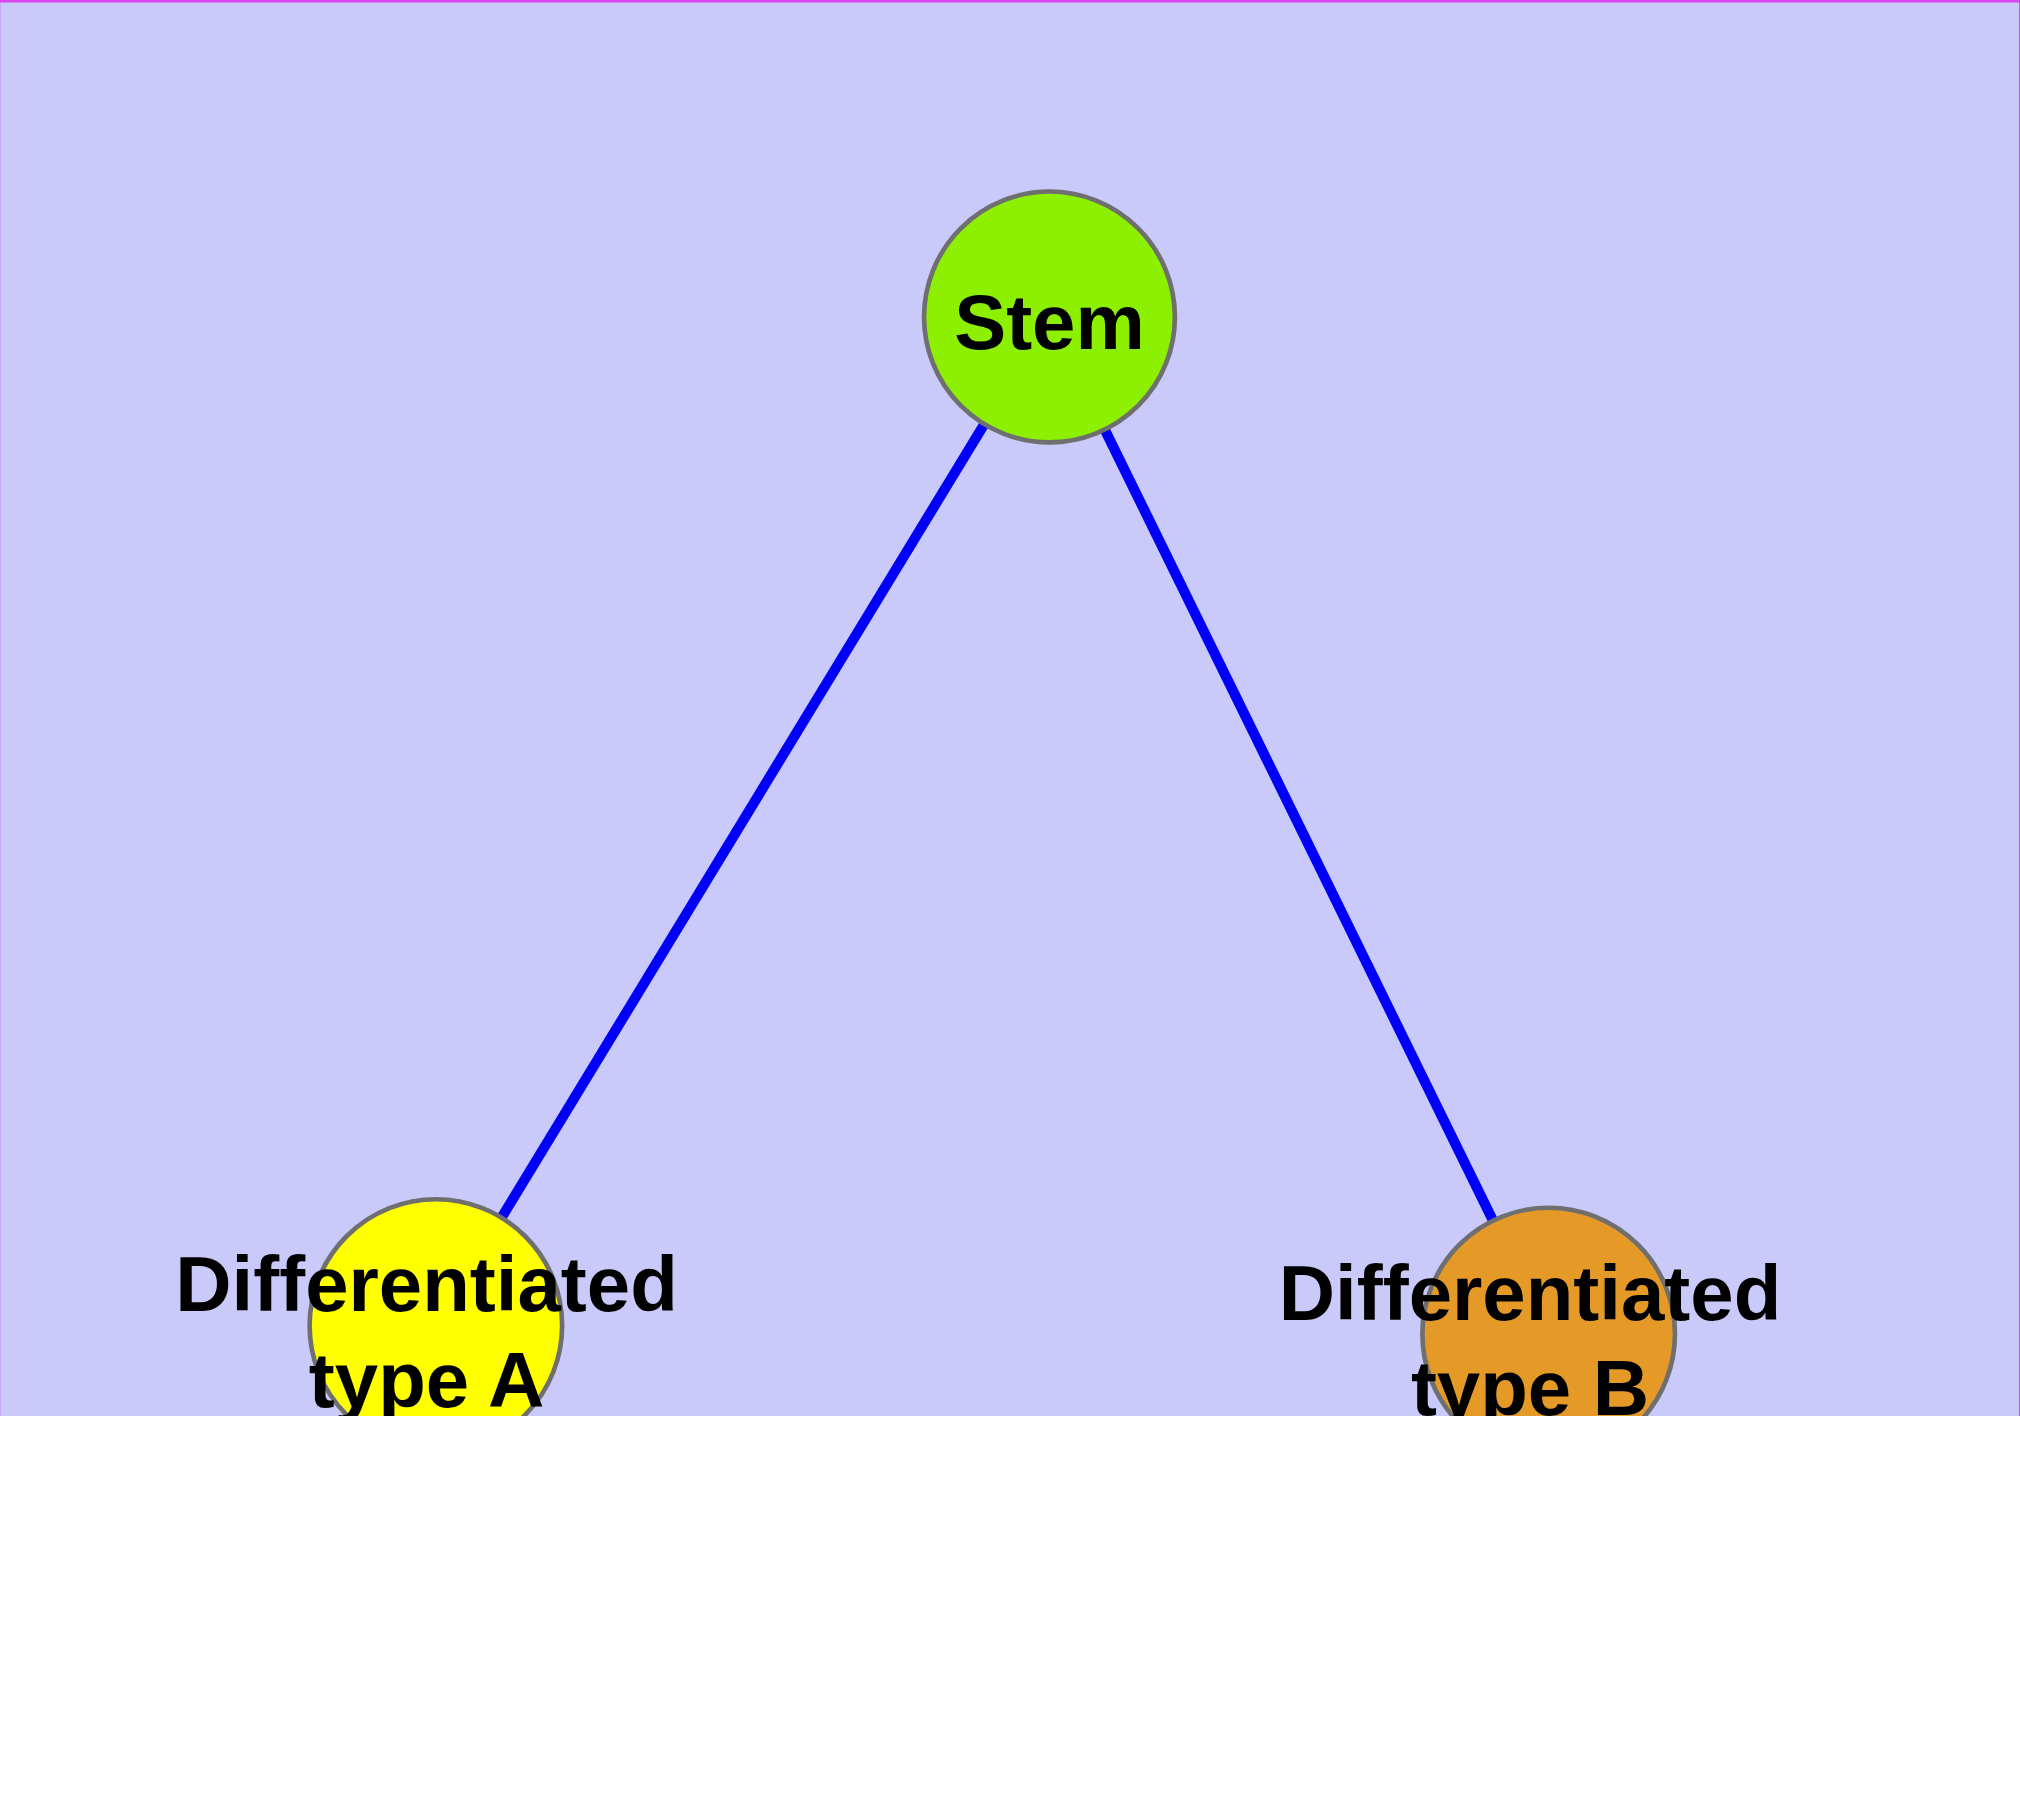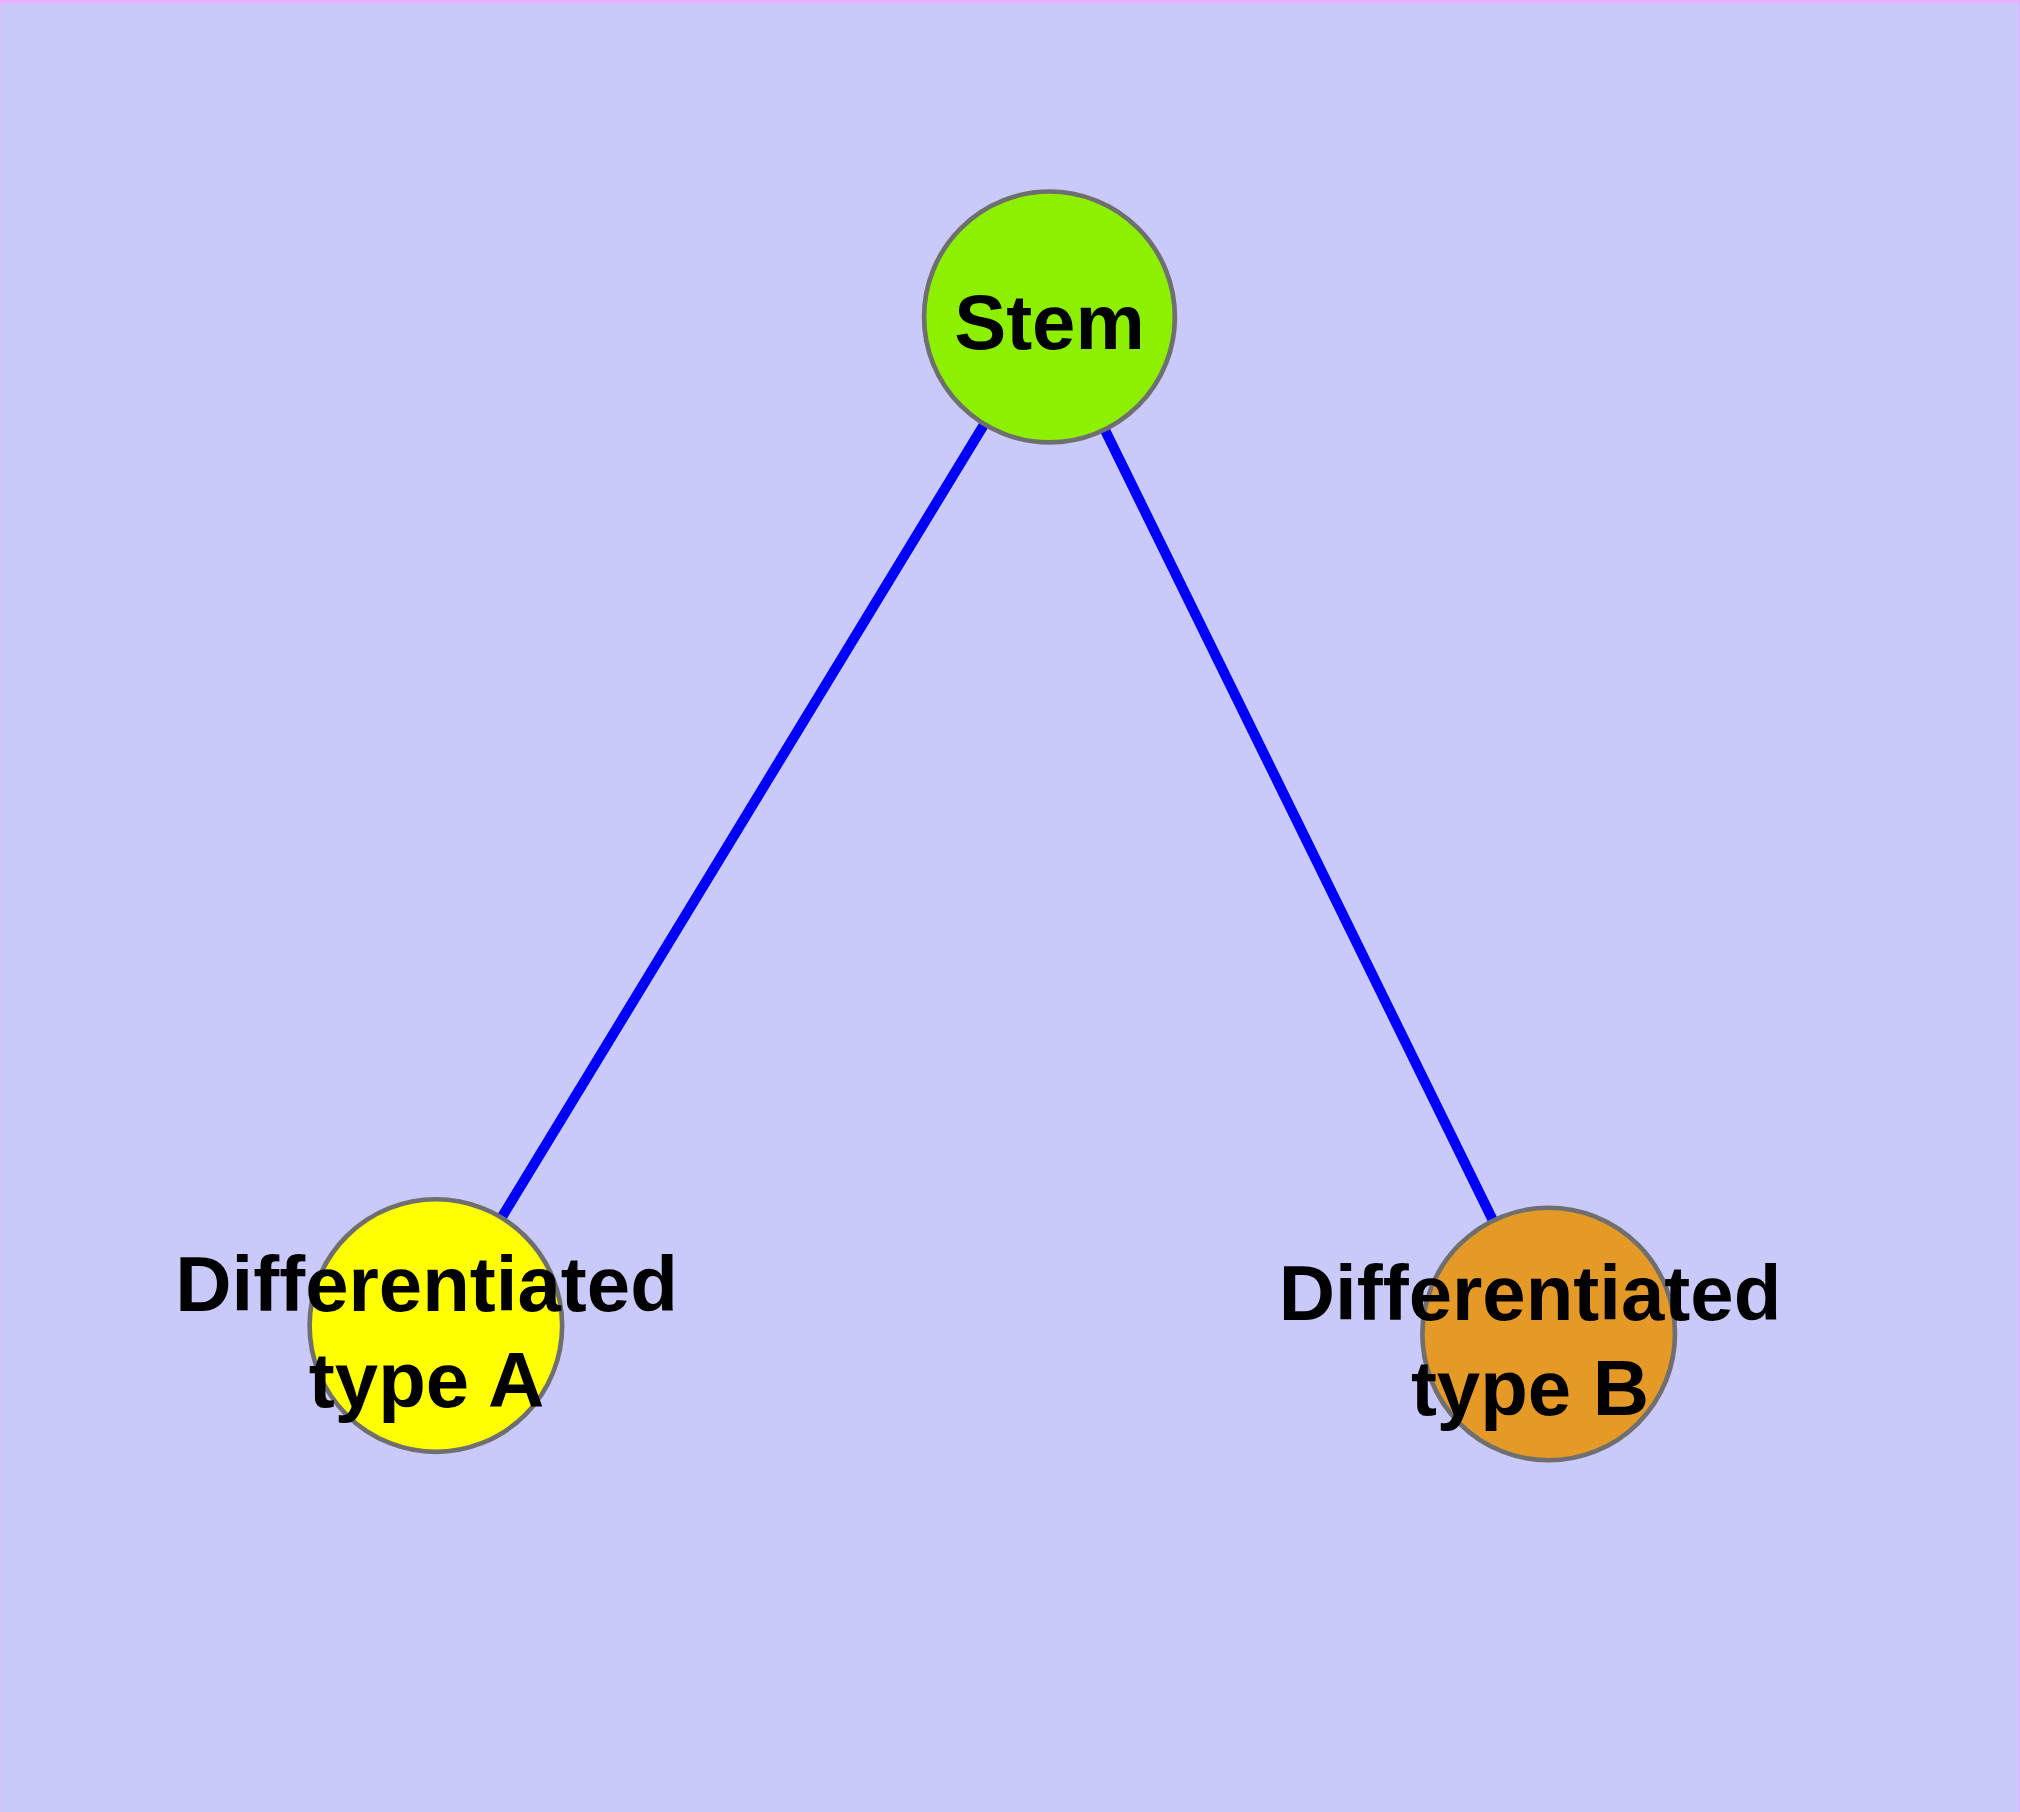--- a/index.html
+++ b/index.html
@@ -4,22 +4,22 @@
 <style>
   html, body {
     margin: 0;
     padding: 0;
     background: #ffffff;
     font-family: "Liberation Sans", sans-serif;
   }
   .canvas-wrap {
     position: relative;
     width: 2021px;
-    height: 1812px;
-    background: #f0abfc;
+    height: 1416px;
+    background: #d946ef;
     overflow: hidden;
   }
   svg {
     display: block;
   }
   .edge {
     fill: none;
     stroke-width: 12;
     stroke-linecap: butt;
   }

